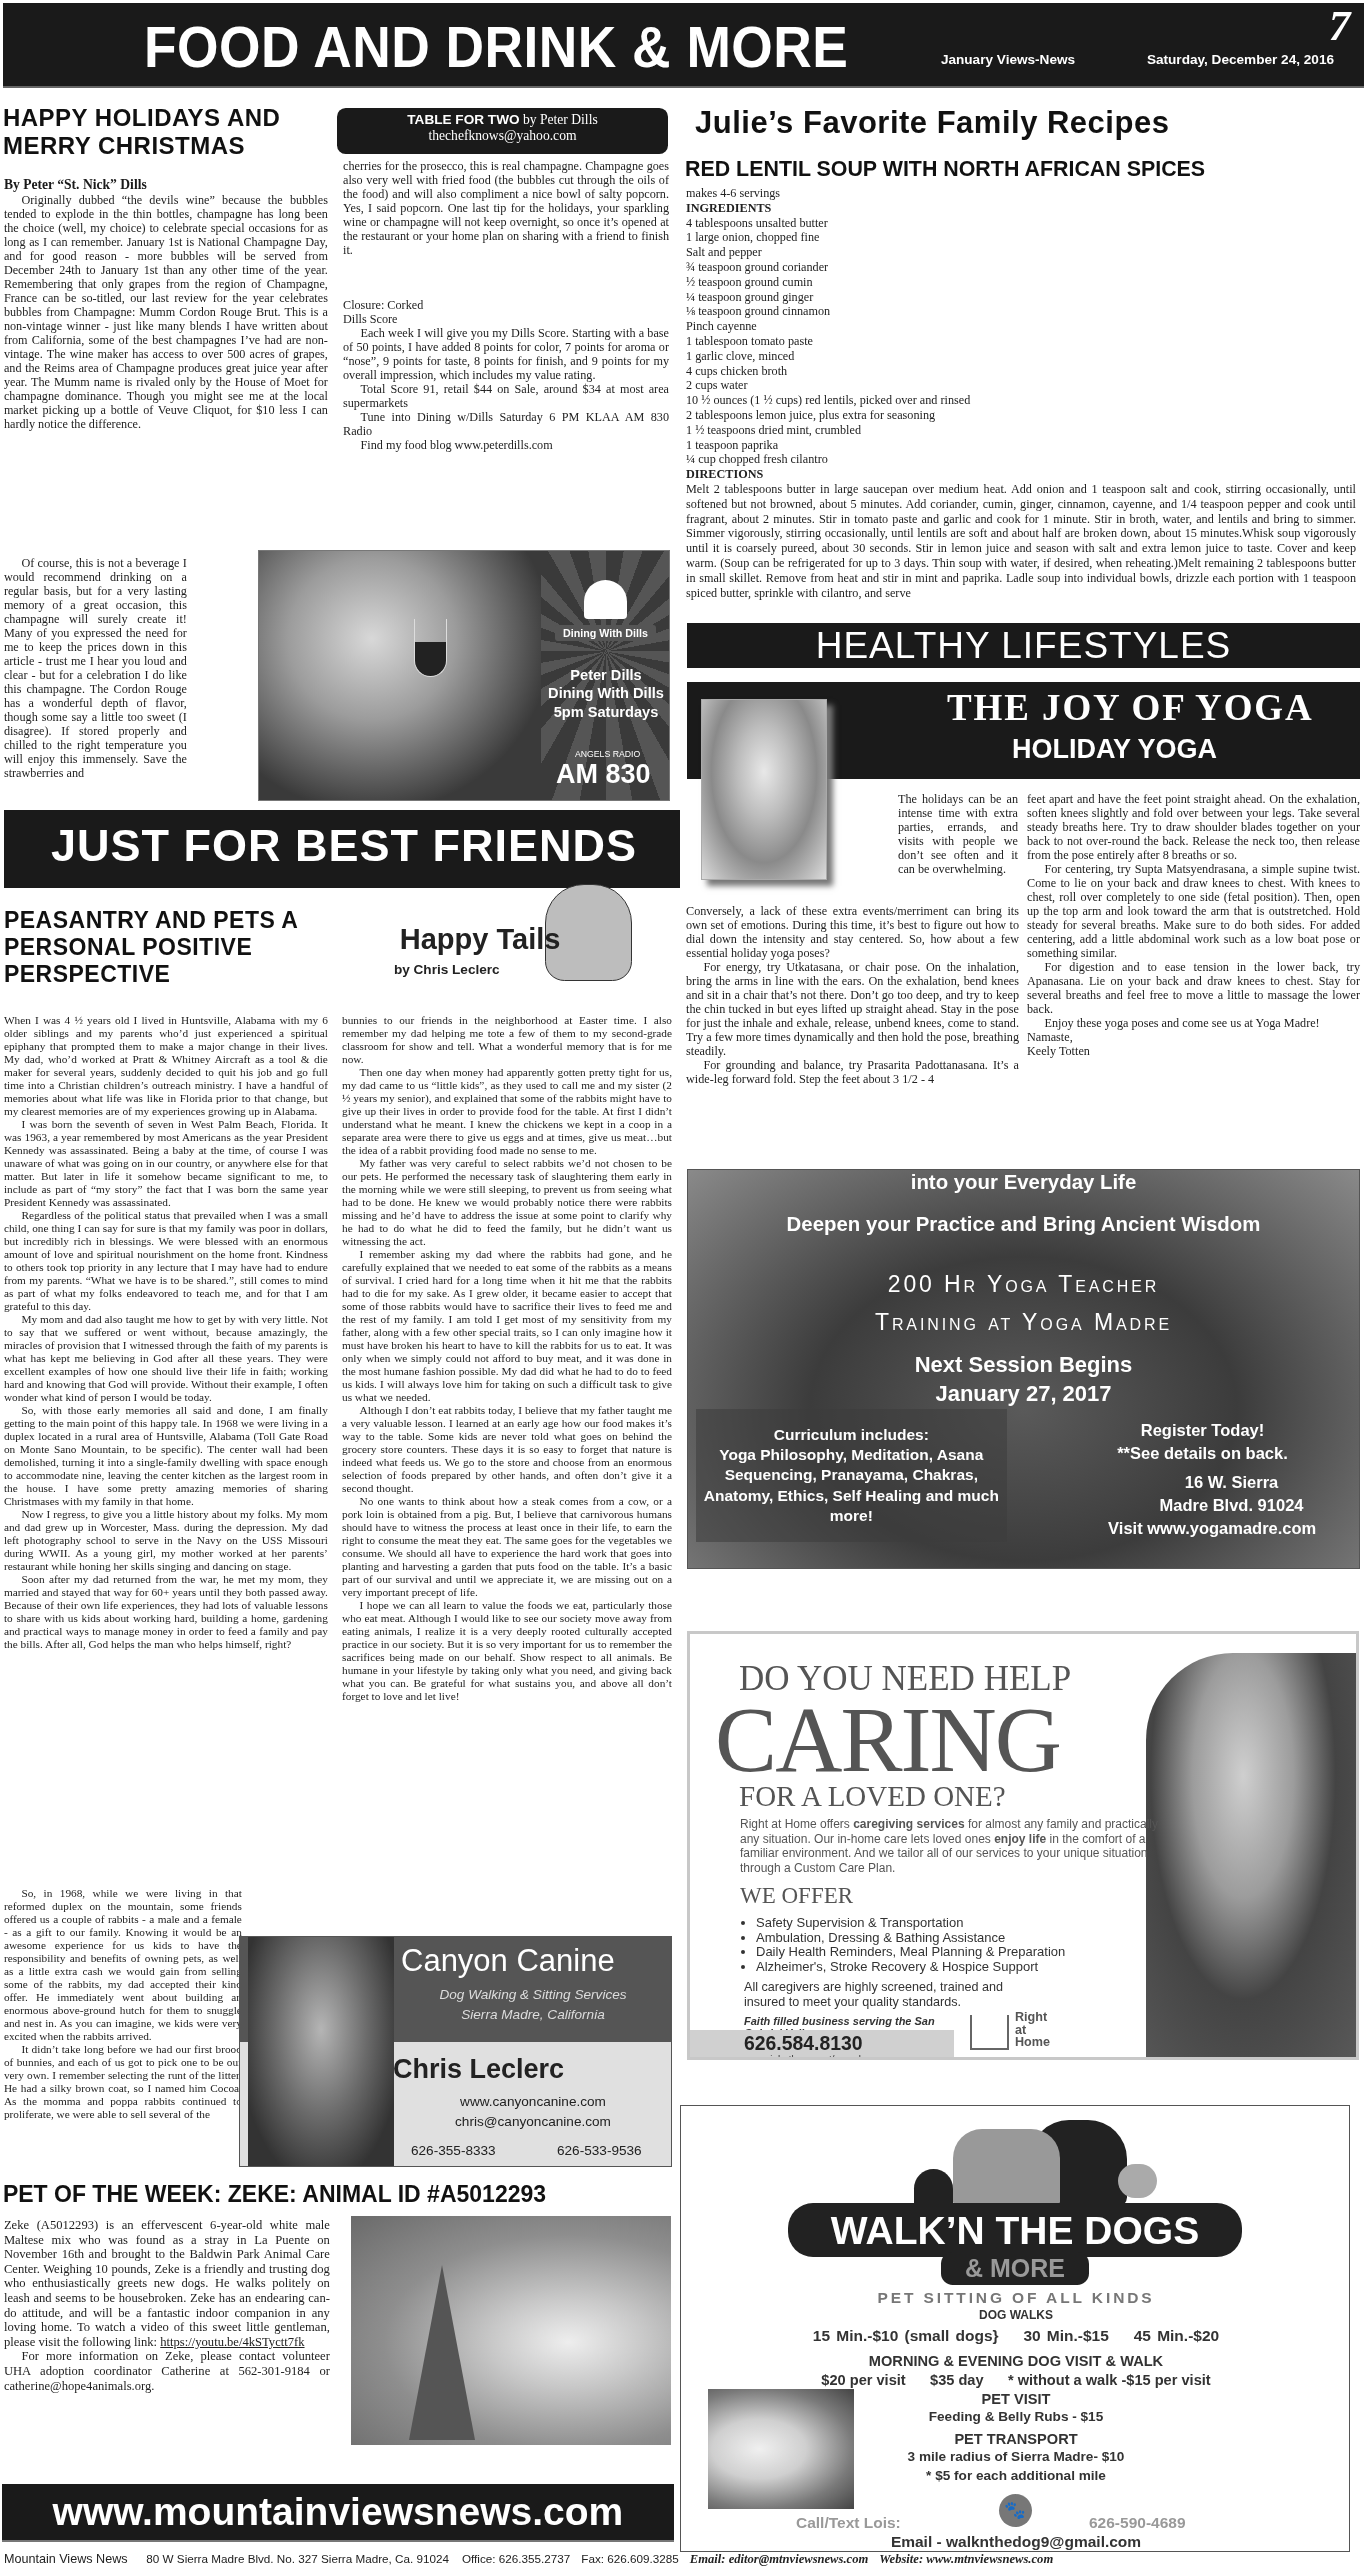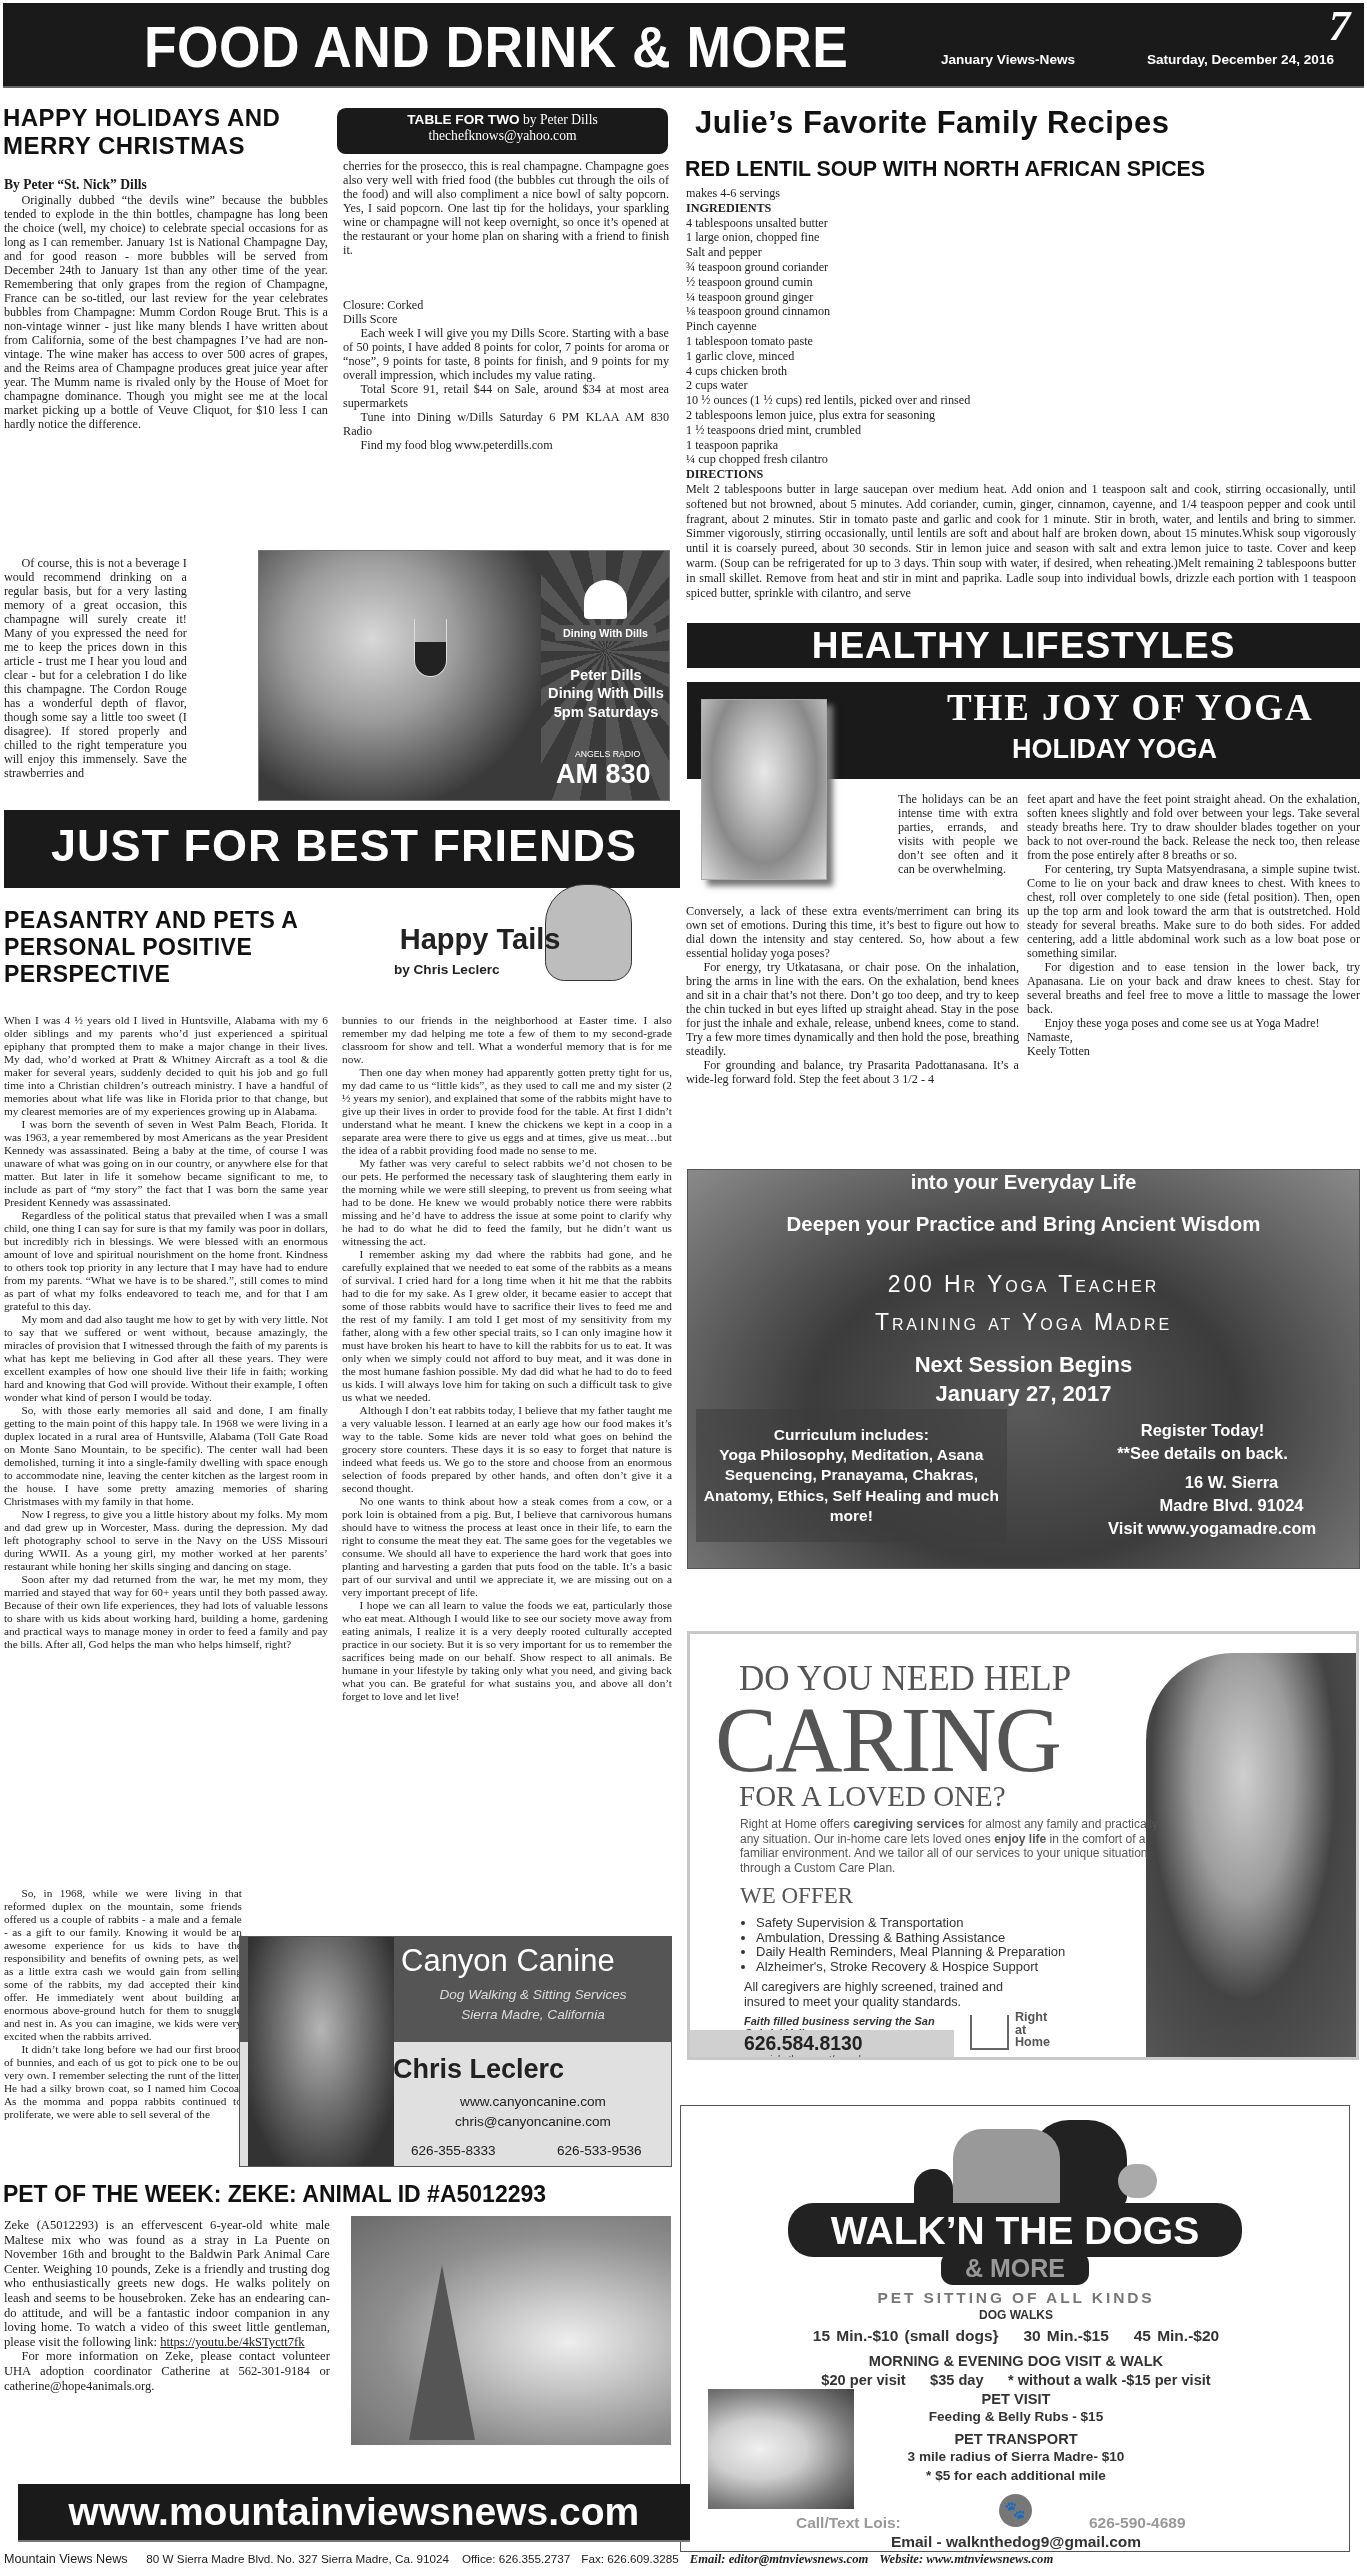--- a/index.html
+++ b/index.html
@@ -90,21 +90,21 @@
       <div>2 tablespoons lemon juice, plus extra for seasoning</div>
       <div>1 ½ teaspoons dried mint, crumbled</div>
       <div>1 teaspoon paprika</div>
       <div>¼ cup chopped fresh cilantro</div>
     </div>
   <div style="font-weight:bold;">DIRECTIONS</div>
   <div style="text-align:justify;">Melt 2 tablespoons butter in large saucepan over medium heat. Add onion and 1 teaspoon salt and cook, stirring occasionally, until softened but not browned, about 5 minutes. Add coriander, cumin, ginger, cinnamon, cayenne, and 1/4 teaspoon pepper and cook until fragrant, about 2 minutes. Stir in tomato paste and garlic and cook for 1 minute. Stir in broth, water, and lentils and bring to simmer. Simmer vigorously, stirring occasionally, until lentils are soft and about half are broken down, about 15 minutes.Whisk soup vigorously until it is coarsely pureed, about 30 seconds. Stir in lemon juice and season with salt and extra lemon juice to taste. Cover and keep warm. (Soup can be refrigerated for up to 3 days. Thin soup with water, if desired, when reheating.)Melt remaining 2 tablespoons butter in small skillet. Remove from heat and stir in mint and paprika. Ladle soup into individual bowls, drizzle each portion with 1 teaspoon spiced butter, sprinkle with cilantro, and serve</div>
 </div>
 
 <div class="abs banner sans-cond" style="left:687px;top:623px;width:673px;height:45px;text-align:center;">
-  <span style="font-size:37px;font-weight:bold;line-height:45px;letter-spacing:1px;">HEALTHY LIFESTYLES</span>
+  <span style="font-size:37px;font-weight:normal;line-height:45px;letter-spacing:1px;">HEALTHY LIFESTYLES</span>
 </div>
 <div class="abs banner" style="left:687px;top:682px;width:673px;height:97px;">
   <div class="abs" style="left:260px;top:3.9px;font-family:'Liberation Serif',serif;font-size:37px;font-weight:bold;letter-spacing:1.9px;">THE JOY OF YOGA</div>
   <div class="abs sans-cond" style="left:325px;top:52px;font-size:27px;font-weight:bold;">HOLIDAY YOGA</div>
 </div>
 <div class="abs photo" style="left:701px;top:699px;width:126px;height:181px;background:radial-gradient(ellipse at 50% 40%, #e8e8e8 0%, #bdbdbd 30%, #8a8a8a 60%, #dcdcdc 100%);border:1px solid #aaa;box-shadow:5.8px 5.8px 5.8px #777;"></div>
 <div class="abs serif-body" style="left:898px;top:792px;width:120px;">The holidays can be an intense time with extra parties, errands, and visits with people we don’t see often and it can be overwhelming.</div>
 <div class="abs serif-body" style="left:686px;top:904px;width:333px;">
   <p class="noindent">Conversely, a lack of these extra events/merriment can bring its own set of emotions. During this time, it’s best to figure out how to dial down the intensity and stay centered. So, how about a few essential holiday yoga poses?</p>
   <p>For energy, try Utkatasana, or chair pose. On the inhalation, bring the arms in line with the ears. On the exhalation, bend knees and sit in a chair that’s not there. Don’t go too deep, and try to keep the chin tucked in but eyes lifted up straight ahead. Stay in the pose for just the inhale and exhale, release, unbend knees, come to stand. Try a few more times dynamically and then hold the pose, breathing steadily.</p>
@@ -246,21 +246,21 @@
 
 <div class="abs heading" style="left:2.9px;top:2181px;font-size:23px;letter-spacing:0;">PET OF THE WEEK: ZEKE: ANIMAL ID #A5012293</div>
 <div class="abs serif-body" style="left:3.9px;top:2218px;width:326px;font-size:12.6px;line-height:14.6px;">
   <p class="noindent"><span>Zeke (A5012293) is an effervescent 6-year-old white male Maltese mix who was found as a stray in La Puente on November 16th and brought to the Baldwin Park Animal Care Center. Weighing 10 pounds, Zeke is a friendly and trusting dog who enthusiastically greets new dogs. He walks politely on leash and seems to be housebroken. Zeke has an endearing can-do attitude, and will be a fantastic indoor companion in any loving home. To watch a video of this sweet little gentleman, please visit the following link: </span><span class="link">https://youtu.be/4kSTyctt7fk</span></p>
   <p>For more information on Zeke, please contact volunteer UHA adoption coordinator Catherine at 562-301-9184 or catherine@hope4animals.org.</p>
 </div>
 <div class="abs photo" style="left:351px;top:2216px;width:320px;height:229px;background:radial-gradient(ellipse at 68% 55%, #eeeeee 0%, #c8c8c8 25%, #8e8e8e 60%, #6a6a6a 100%);">
   <div class="abs" style="left:58px;top:49px;width:0;height:0;border-left:33px solid transparent;border-right:33px solid transparent;border-bottom:175px solid #555;"></div>
 </div>
 
-<div class="abs banner sans-cond" style="left:1.9px;top:2484px;width:672px;height:58px;border-bottom:2.9px solid #777;margin-left:16px;">
+<div class="abs banner sans-cond" style="left:1.9px;top:2484px;width:672px;height:58px;border-bottom:2.9px solid #777;">
   <div style="text-align:center;font-size:39px;font-weight:bold;line-height:56px;">www.mountainviewsnews.com</div>
 </div>
 
 <div class="abs sans-cond" style="left:3.9px;top:2552px;width:1361px;font-size:11.7px;white-space:nowrap;color:#222;">
   <span style="margin-right:15.5px;font-size:12.6px;">Mountain Views News</span>
   <span style="margin-right:9.7px;">80 W Sierra Madre Blvd.  No. 327   Sierra Madre, Ca.  91024</span>
   <span style="margin-right:7.8px;">Office:  626.355.2737</span>
   <span style="margin-right:7.8px;">Fax:  626.609.3285</span>
   <span style="font-family:'Liberation Serif',serif;font-style:italic;font-weight:bold;font-size:12.6px;margin-right:7.8px;">Email: editor@mtnviewsnews.com</span>
   <span style="font-family:'Liberation Serif',serif;font-style:italic;font-weight:bold;font-size:12.6px;">Website: www.mtnviewsnews.com</span>

